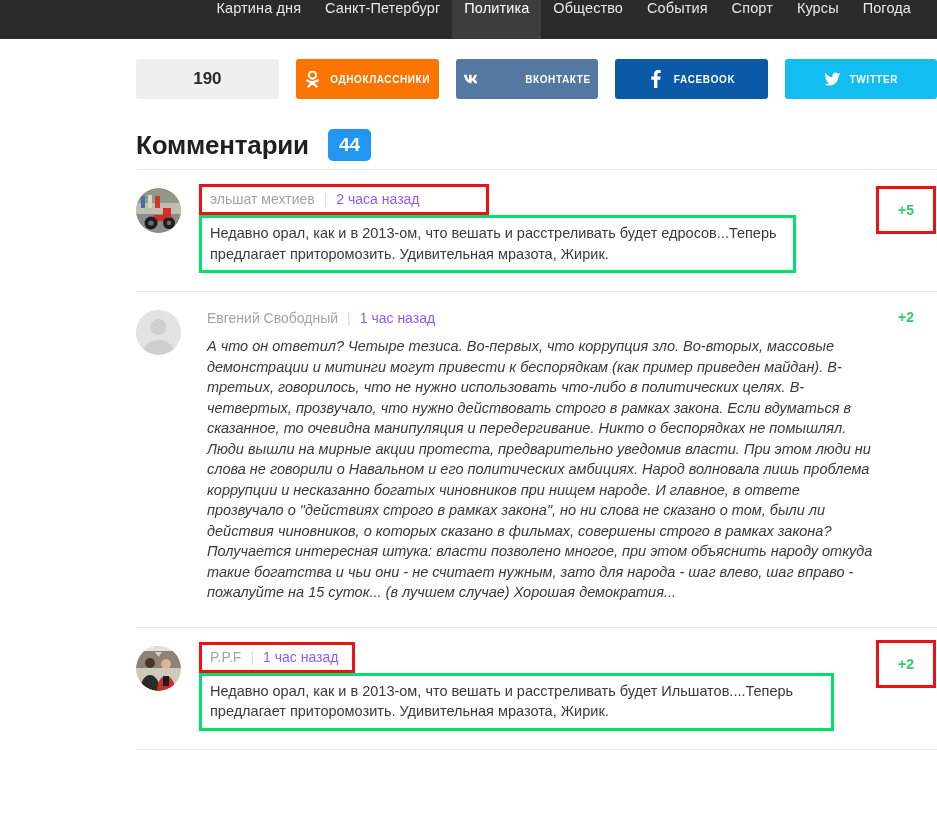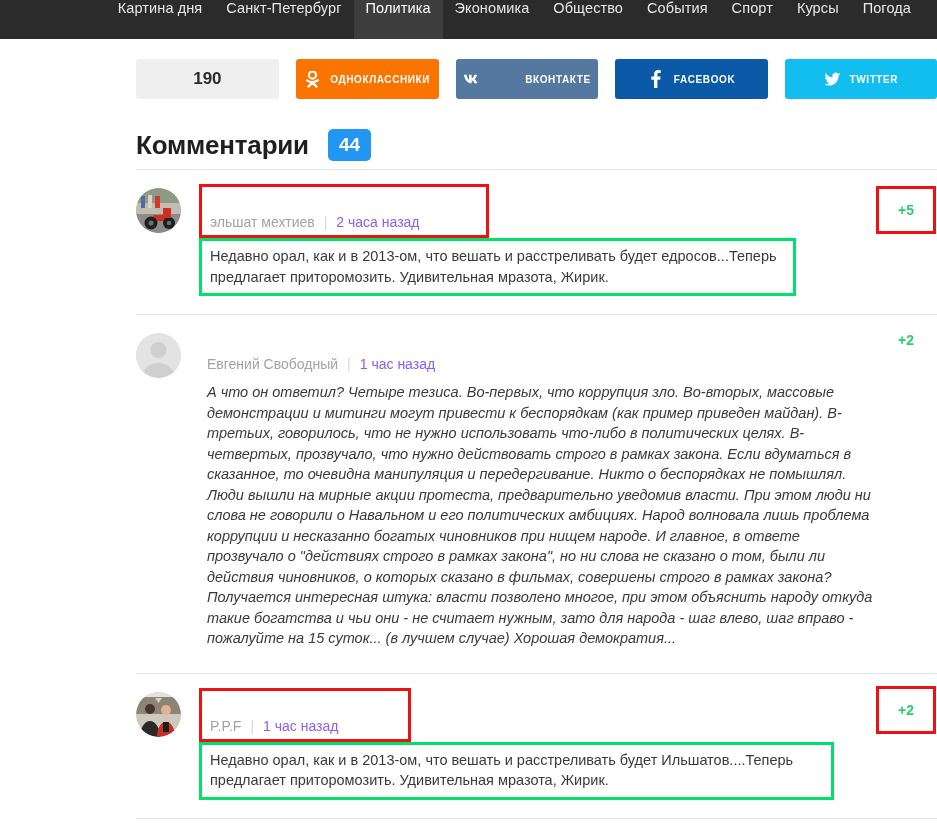--- a/index.html
+++ b/index.html
@@ -144,21 +144,21 @@
     min-width: 0;
   }
   .cmeta {
     display: inline-flex;
     align-items: baseline;
     font-size: 14px;
     color: #a8a8a8;
     padding: 4px 8px 5px 8px;
     box-sizing: border-box;
   }
-  .cauthor { color: #a3a3a3; margin-top: 23px; }
+  .cauthor { color: #a3a3a3; }
   .csep {
     color: #d7d7d7;
     margin: 0 9px;
   }
   .ctime { color: #8b5cf6; text-align: right; }
   .ctext {
     font-size: 14.5px;
     line-height: 20.5px;
     color: #3a3a3a;
     padding: 5px 8px 6px 8px;
@@ -182,40 +182,37 @@
   .box-green { border: 3px solid #00e06a; }
   .score.box-red {
     right: 1px;
     top: 186px;
     padding: 13px 0;
     width: 60px;
   }
 
   .c1 .cmeta  { width: 290px; }
   .c1 .ctext  { width: 597px; }
-  .c3 .cmeta  { width: 212px; }
+  .c3 .cmeta  { width: 156px; }
   .c3 .ctext  { width: 635px; }
   .c2 .cmeta  { padding-left: 8px; }
   .c2 .ctext  { width: 685px; font-style: italic; }
 </style>
 </head>
 <body>
 
 <div class="topnav">
   <div class="nav-item">
       <span>Картина дня</span>
     </div>
   <div class="nav-item">
       <span>Санкт-Петербург</span>
     </div>
   <div class="nav-item active">
       <span>Политика</span>
-    </div>
-  <div class="nav-item">
-      <span>Экономика</span>
     </div>
   <div class="nav-item">
       <span>Общество</span>
     </div>
   <div class="nav-item">
       <span>События</span>
     </div>
   <div class="nav-item">
       <span>Спорт</span>
     </div>

